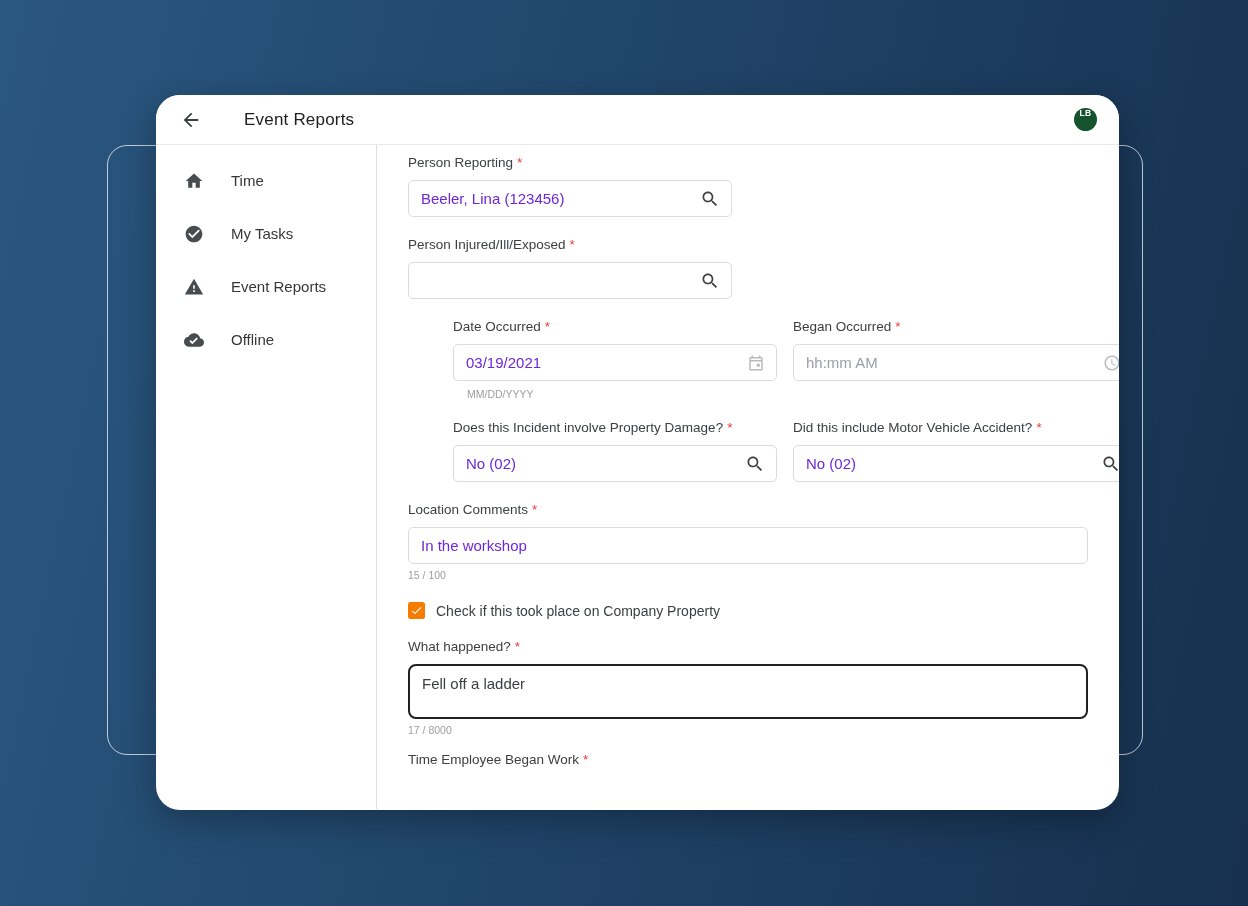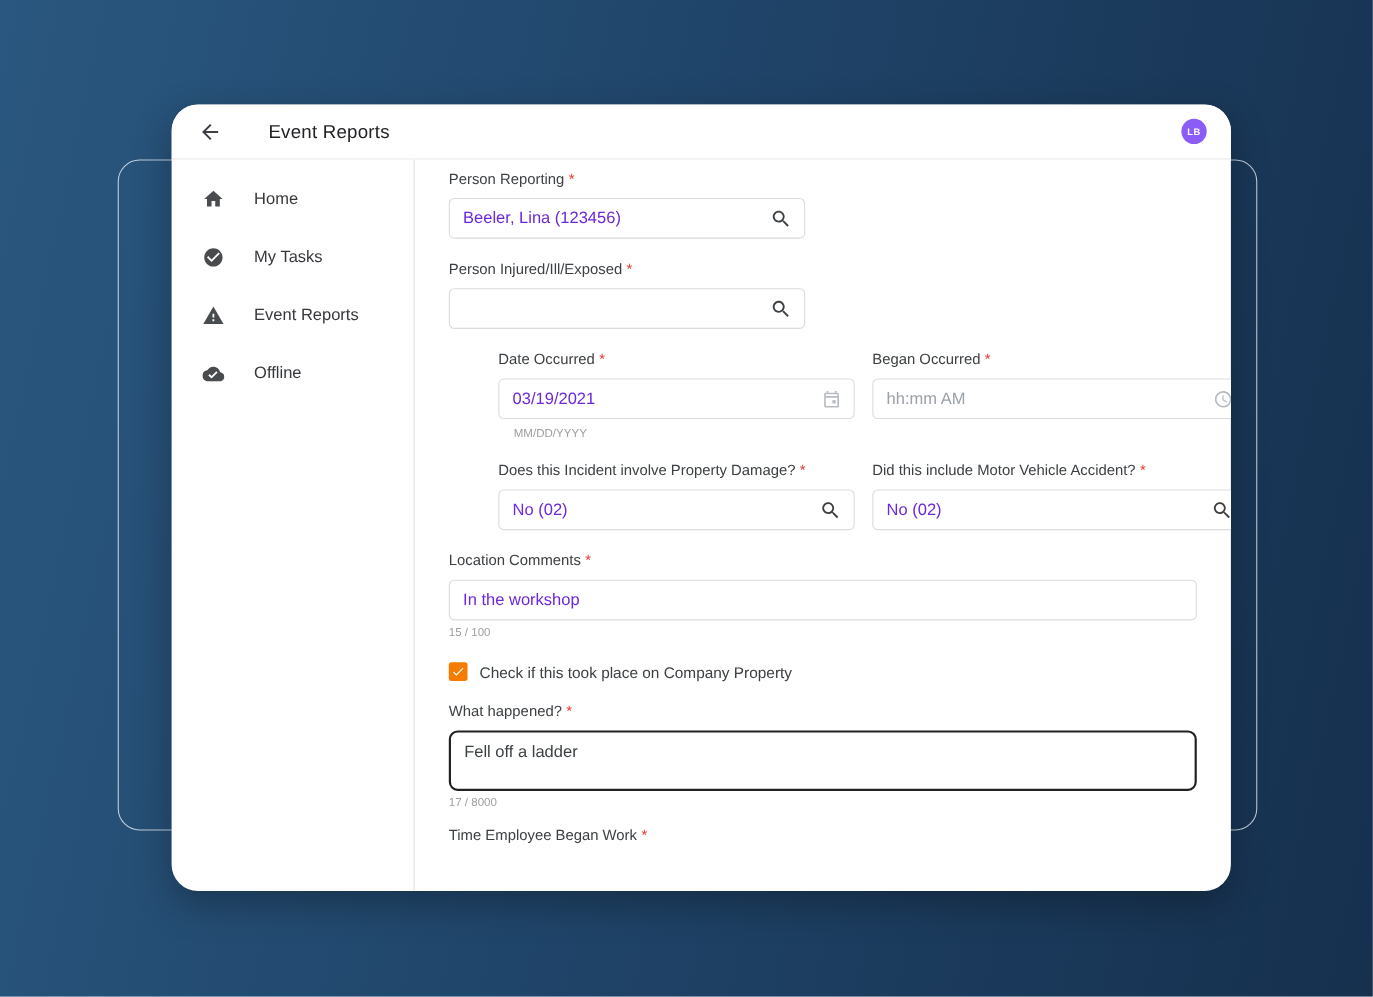--- a/index.html
+++ b/index.html
@@ -21,22 +21,22 @@
   
   .appbar {
     height:50px; display:flex; align-items:center; padding:0 22px;
     border-bottom:1px solid #e8eaed; background:#fff;
   }
   .back-btn { background:none;border:none;cursor:pointer; width:26px;height:26px; display:flex;align-items:center;justify-content:center; }
   .back-btn svg { width:22px;height:22px; fill:#3c4043; }
   .appbar-title { font-size:17px; font-weight:400; color:#202124; margin-left:40px; letter-spacing:.2px; }
   .avatar {
     margin-left:auto; width:23px;height:23px;border-radius:50%;
-    background:#8b5cf6; color:#fff; font-size:8.5px; font-weight:bold;
-    display:flex;align-items:center;justify-content:center; letter-spacing:.4px; cursor:pointer;
+    background:#14532d; color:#fff; font-size:8.5px; font-weight:bold;
+    display:flex;align-items:flex-start;justify-content:center; letter-spacing:.4px; cursor:pointer;
   }
   
   .card-body { display:flex; height:664px; }
   .sidebar { width:221px; border-right:1px solid #e0e0e0; padding-top:9px; flex-shrink:0; }
   .side-item { height:53px; display:flex; align-items:center; padding-left:28px; cursor:pointer; }
   .side-item .sicon { width:20px;height:20px; margin-right:27px; display:flex;align-items:center;justify-content:center; }
   .side-item .sicon svg { width:20px;height:20px; fill:#494c4e; }
   .side-item .slabel { font-size:15px; color:#35373a; }
   .content { flex:1; position:relative; padding:10px 30px 0 31px; }
   .scroll-gutter { position:absolute; top:0; bottom:0; right:12px; width:1px; background:#ececec; }
@@ -98,21 +98,21 @@
 
   <div class="card-body">
 
     <nav class="sidebar">
       <div class="side-item">
         <span class="sicon">
           <svg viewBox="0 0 24 24">
               <path d="M10 20v-6h4v6h5v-8h3L12 3 2 12h3v8z"></path>
             </svg>
         </span>
-        <span class="slabel">Home</span>
+        <span class="slabel">Time</span>
       </div>
       <div class="side-item">
         <span class="sicon">
           <svg viewBox="0 0 24 24">
               <path d="M12 2C6.48 2 2 6.48 2 12s4.48 10 10 10 10-4.48 10-10S17.52 2 12 2zm-2 15l-5-5 1.41-1.41L10 14.17l7.59-7.59L19 8l-9 9z"></path>
             </svg>
         </span>
         <span class="slabel">My Tasks</span>
       </div>
       <div class="side-item">

